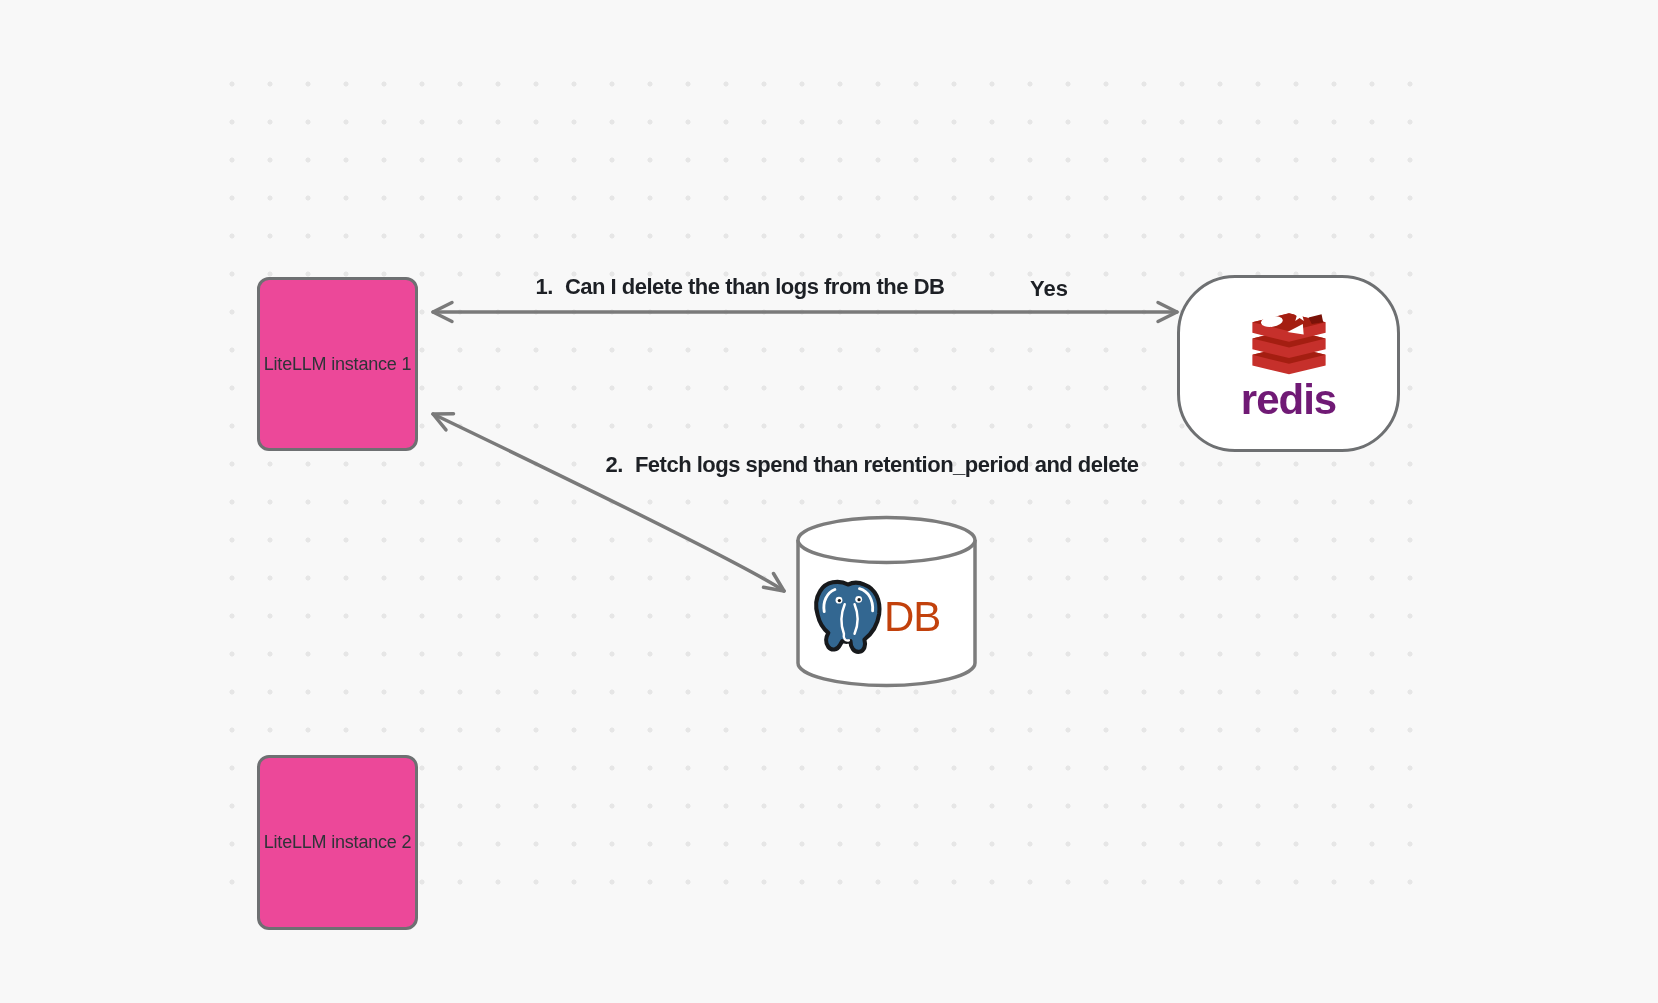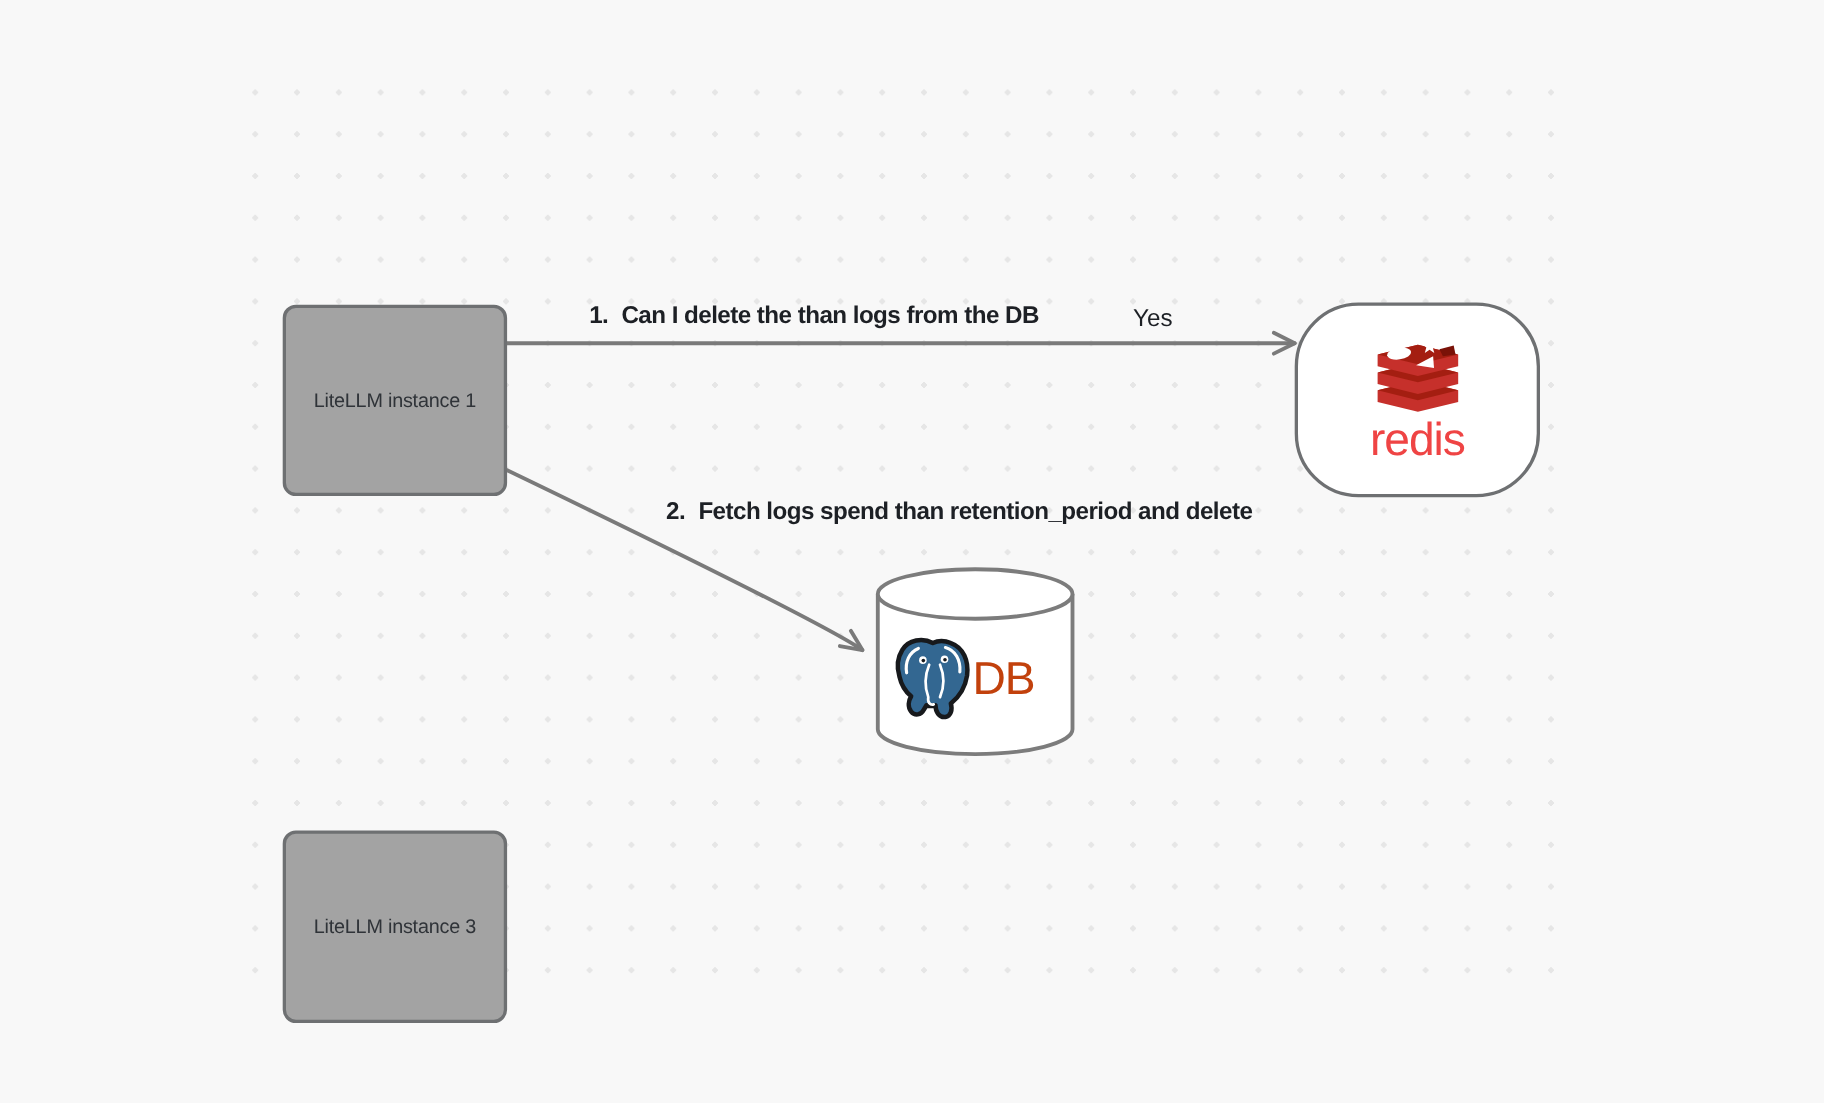--- a/index.html
+++ b/index.html
@@ -15,51 +15,51 @@
   .dots {
     position:absolute; left:213px; top:65px; width:1216px; height:836px;
     background-image:radial-gradient(circle, #e6e6e6 0 2.5px, rgba(0,0,0,0) 2.6px);
     background-size:38px 38px;
   }
 
   svg.overlay { position:absolute; left:0; top:0; width:1658px; height:1003px; }
 
   
   .node-box {
-    position:absolute; left:257px; width:204px; height:174px;
-    background:#a3a3a3; border:3.5px solid #6e7072; border-radius:12px;
+    position:absolute; left:257px; width:161px; height:174px;
+    background:#ec4899; border:3.5px solid #6e7072; border-radius:12px;
     display:flex; align-items:center; justify-content:center;
   }
   .node-box span {
     font-size:18px; color:#2f3338; letter-spacing:-0.2px; white-space:nowrap;
   }
   #box1 { top:277px; }
   #box2 { top:516px; height:174px; }
   #box3 { top:755px; height:175px; }
 
   
   .redis-node {
     position:absolute; left:1177px; top:275px; width:223px; height:177px;
     background:#ffffff; border:3.5px solid #6e7072; border-radius:58px;
     display:flex; flex-direction:column; align-items:center; justify-content:center;
   }
   .redis-word {
-    font-size:42px; font-weight:400; color:#ef4444; line-height:1;
+    font-size:42px; font-weight:700; color:#701a75; line-height:1;
     letter-spacing:-1px; margin-top:3px;
   }
 
   
   .edge-label {
     position:absolute; display:flex; gap:12px; white-space:nowrap;
     font-size:22px; font-weight:700; color:#1d2025; letter-spacing:-0.5px;
     line-height:1.2;
   }
   #edge1-label { left:740px; top:274px; transform:translateX(-50%); }
   #edge1-reply { left:1030px; top:276px; position:absolute; font-size:22px;
-                 font-weight:400; color:#1d2025; line-height:1.2; }
+                 font-weight:700; color:#1d2025; line-height:1.2; }
   #edge2-label { left:872px; top:452px; transform:translateX(-50%); }
 
   
   .pg-icon { position:absolute; left:806px; top:578px; width:84px; height:82px; }
   .db-text {
     position:absolute; left:884px; top:596px; font-size:42px; color:#c2410c;
     letter-spacing:-1px; line-height:1;
   }
 </style>
 </head>
@@ -86,21 +86,21 @@
     <g stroke="#7c7c7c" stroke-width="3.5">
       <path d="M798,540 L798,663 A88.5,22.5 0 0 0 975,663 L975,540" fill="#ffffff"></path>
       <ellipse cx="886.5" cy="540" rx="88.5" ry="22.5" fill="#ffffff"></ellipse>
     </g>
   </svg>
 
   <div class="node-box" id="box1">
     <span>LiteLLM instance 1</span>
   </div>
   <div class="node-box" id="box3">
-    <span>LiteLLM instance 3</span>
+    <span>LiteLLM instance 2</span>
   </div>
 
   <div class="redis-node">
     <svg width="82" height="70" viewBox="0 -6 100 86">
 
       <path d="M5,54 L50,43 L95,54 L95,67 L50,78 L5,67 Z" fill="#c6302b"></path>
       <path d="M5,54 L50,43 L95,54 L50,65 Z" fill="#a41e11"></path>
 
       <path d="M5,34 L50,23 L95,34 L95,47 L50,58 L5,47 Z" fill="#c6302b"></path>
       <path d="M5,34 L50,23 L95,34 L50,45 Z" fill="#a41e11"></path>

